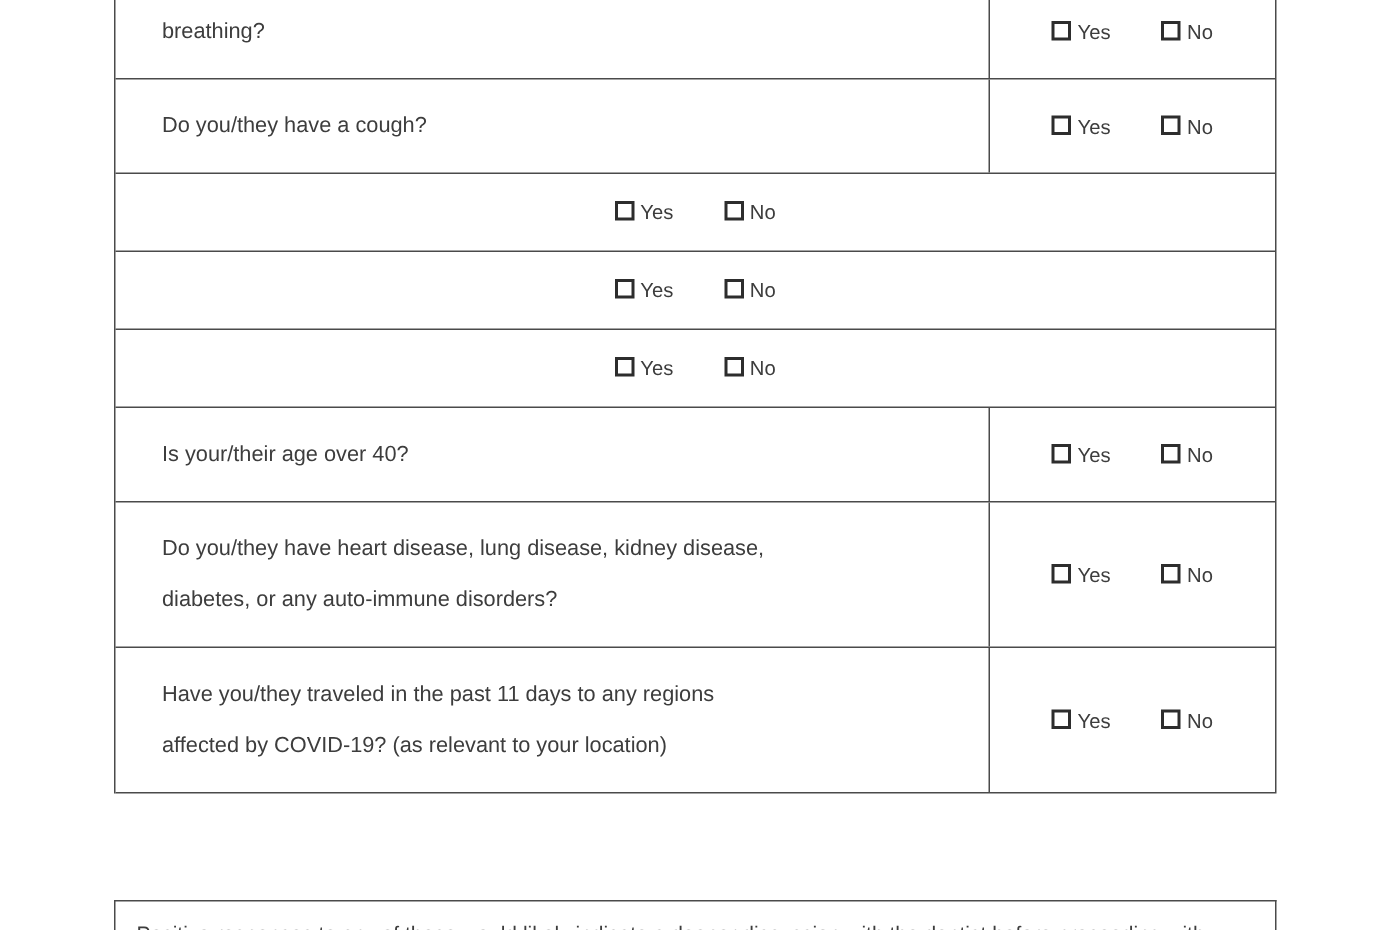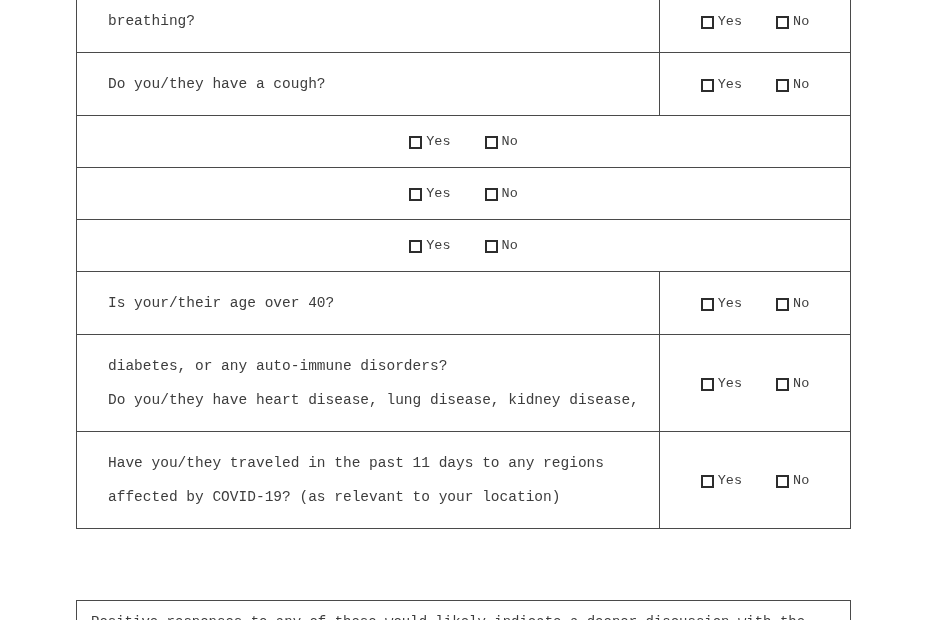--- a/index.html
+++ b/index.html
@@ -14,21 +14,20 @@
     font-family: "Liberation Sans", sans-serif;
     color: #3b3b3b;
     position: relative;
   }
   .page {
     position: absolute;
     left: 0;
     top: 0;
     width: 930px;
     height: 620px;
-    font-family: Liberation Mono, monospace;
   }
   .questionnaire {
     position: absolute;
     left: 76px;
     top: -10px;
     width: 775px;
     border-left: 1px solid #4a4a4a;
     border-right: 1px solid #4a4a4a;
     border-top: 0;
     border-bottom: 0;
@@ -58,21 +57,21 @@
     flex: 1;
     display: flex;
     align-items: center;
     justify-content: center;
     gap: 34px;
     box-sizing: border-box;
     padding: 10px 0;
   }
   .opt {
     display: flex;
-    align-items: flex-end;
+    align-items: flex-start;
     gap: 4px;
     font-size: 13.5px;
     color: #3d3d3d;
   }
   .checkbox {
     width: 13px;
     height: 13px;
     border: 2px solid #2d2d2d;
     box-sizing: border-box;
     display: inline-block;
@@ -183,22 +182,22 @@
         <label class="opt">
           <span class="checkbox"></span>
           <span>No</span>
         </label>
       </div>
     </div>
 
     <div class="q-row">
       <div class="q-text twoline">
         <div>
+          <span>Do you/they have heart disease, lung disease, kidney disease,</span>
           <span>diabetes, or any auto-immune disorders?</span>
-          <span>Do you/they have heart disease, lung disease, kidney disease,</span>
         </div>
       </div>
       <div class="q-answers">
         <label class="opt">
           <span class="checkbox"></span>
           <span>Yes</span>
         </label>
         <label class="opt">
           <span class="checkbox"></span>
           <span>No</span>

